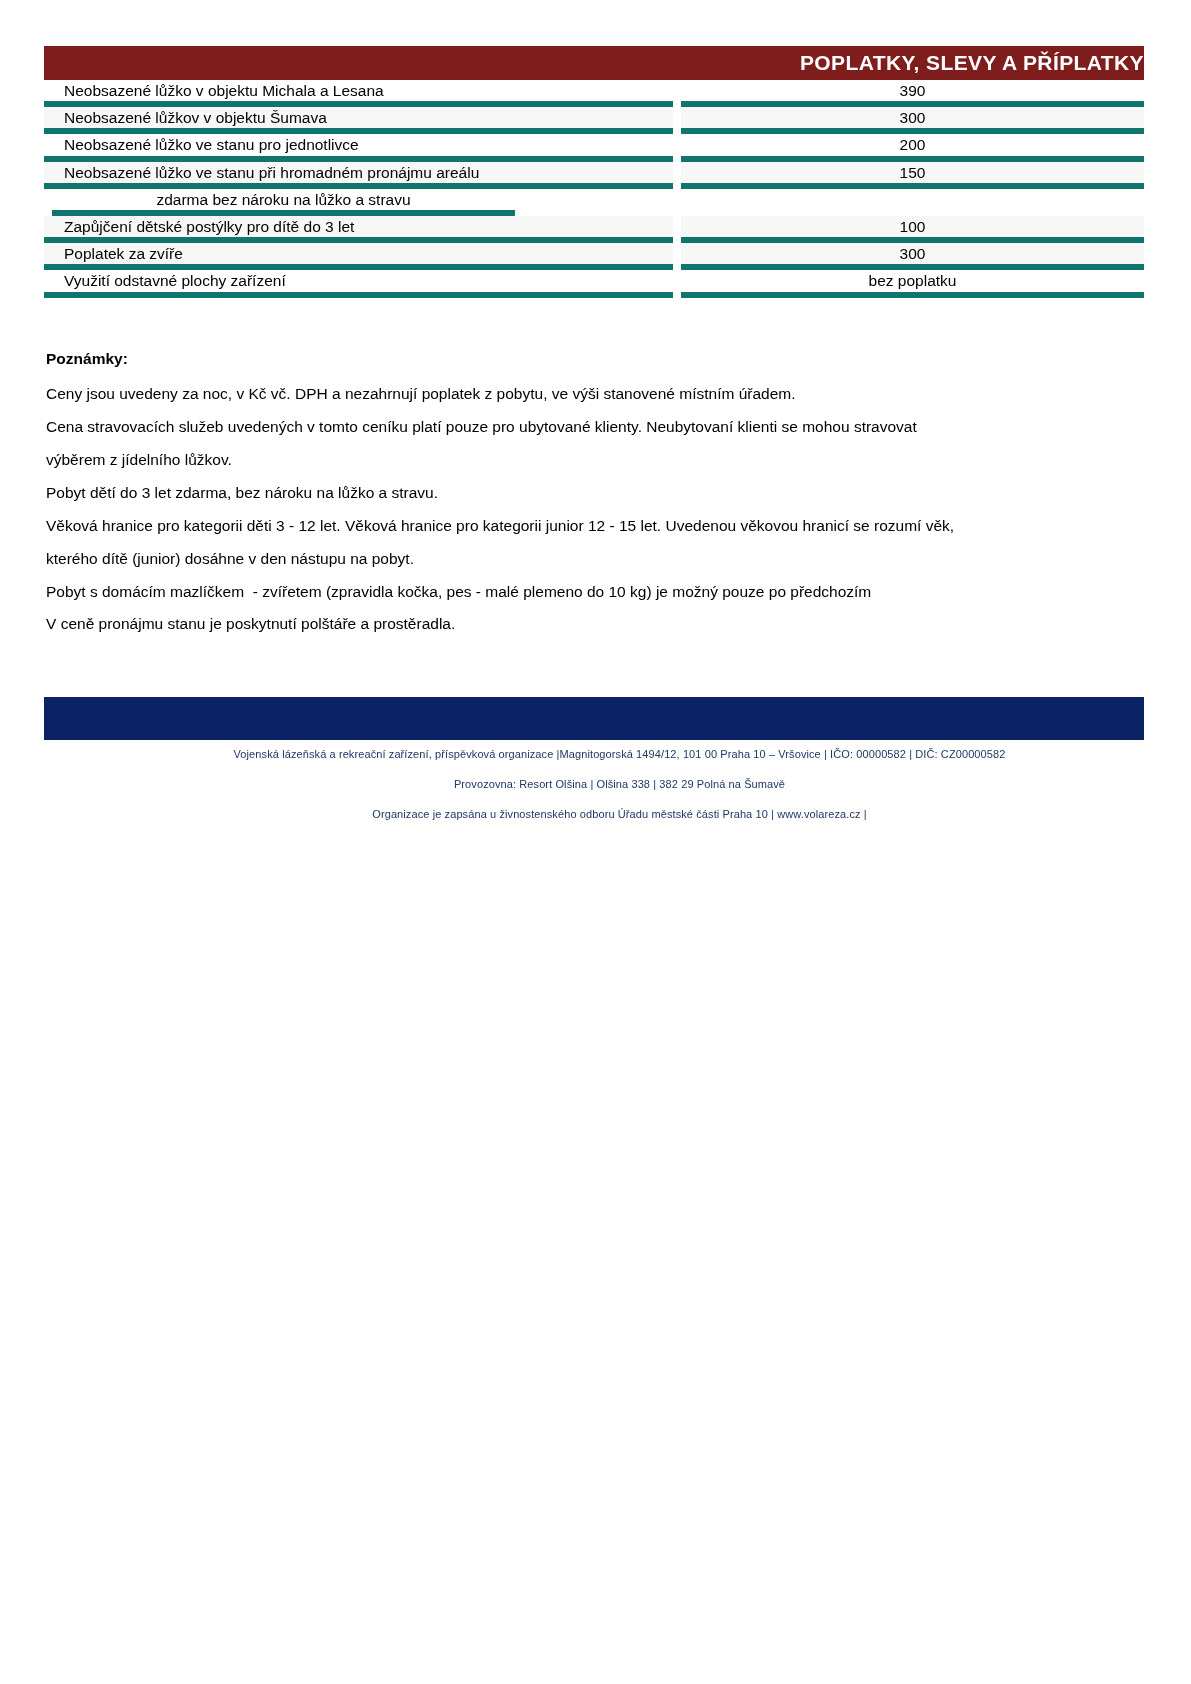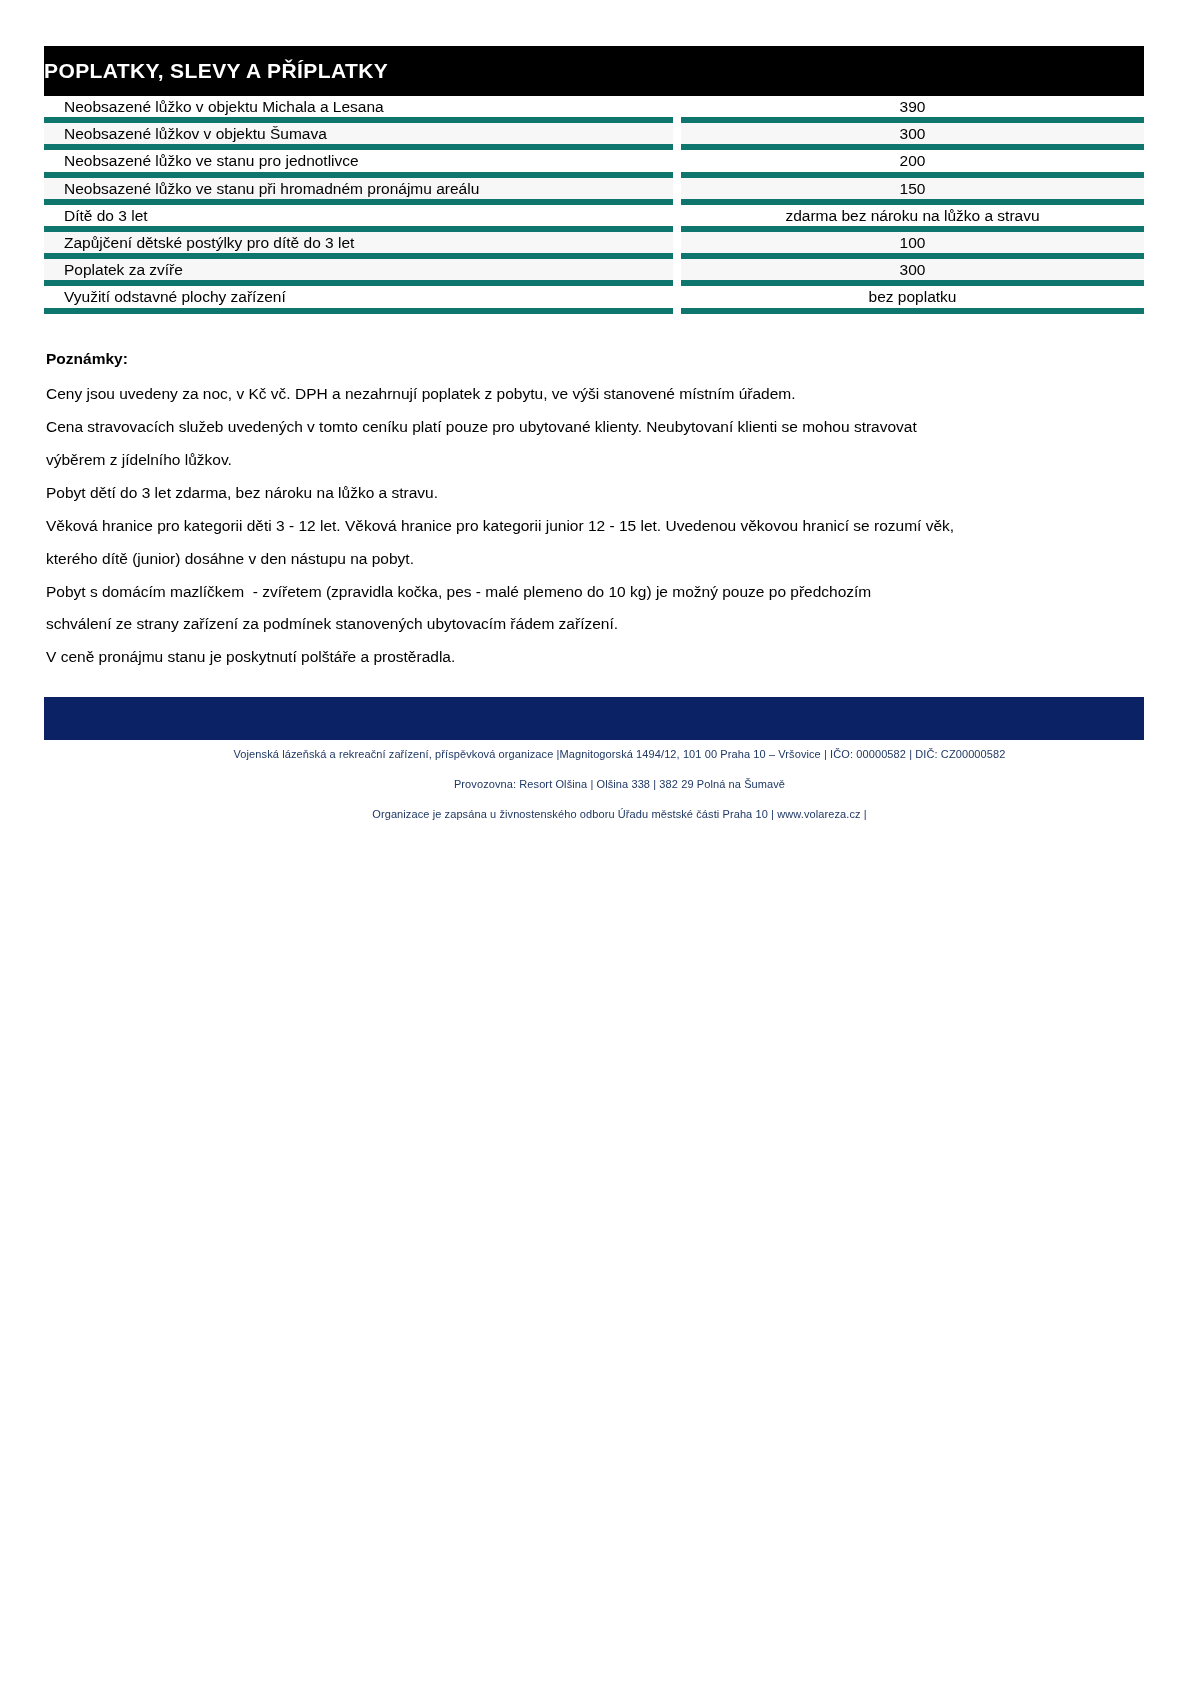--- a/index.html
+++ b/index.html
@@ -26,25 +26,25 @@
 
   
   .pricetable {
     position: absolute;
     left: 44px;
     top: 46px;
     width: 1100px;
   }
 
   .title-bar {
-    background: #000000;
-    height: 50px;
+    background: #7f1d1d;
+    height: 34px;
     display: flex;
     align-items: center;
-    justify-content: flex-start;
+    justify-content: flex-end;
   }
   .title-bar .title-text {
     color: #ffffff;
     font-size: 21px;
     font-weight: bold;
     letter-spacing: 0.4px;
     text-align: center;
   }
 
   .rows {
@@ -157,21 +157,20 @@
           <div class="cell-label">Neobsazené lůžko ve stanu pro jednotlivce</div>
           <div class="spacer-col"></div>
           <div class="cell-value">200</div>
         </div>
         <div class="row even">
           <div class="cell-label">Neobsazené lůžko ve stanu při hromadném pronájmu areálu</div>
           <div class="spacer-col"></div>
           <div class="cell-value">150</div>
         </div>
         <div class="row odd">
-          <div class="cell-label">Dítě do 3 let</div>
           <div class="spacer-col"></div>
           <div class="cell-value">zdarma bez nároku na lůžko a stravu</div>
         </div>
         <div class="row even">
           <div class="cell-label">Zapůjčení dětské postýlky pro dítě do 3 let</div>
           <div class="spacer-col"></div>
           <div class="cell-value">100</div>
         </div>
         <div class="row even">
           <div class="cell-label">Poplatek za zvíře</div>
@@ -189,21 +188,20 @@
   <div class="notes">
     <div class="notes-heading">Poznámky:</div>
     <div class="notes-body">
         <div class="note-line">Ceny jsou uvedeny za noc, v Kč vč. DPH a nezahrnují poplatek z pobytu, ve výši stanovené místním úřadem.</div>
         <div class="note-line">Cena stravovacích služeb uvedených v tomto ceníku platí pouze pro ubytované klienty. Neubytovaní klienti se mohou stravovat</div>
         <div class="note-line">výběrem z jídelního lůžkov.</div>
         <div class="note-line">Pobyt dětí do 3 let zdarma, bez nároku na lůžko a stravu.</div>
         <div class="note-line">Věková hranice pro kategorii děti 3 - 12 let. Věková hranice pro kategorii junior 12 - 15 let. Uvedenou věkovou hranicí se rozumí věk,</div>
         <div class="note-line">kterého dítě (junior) dosáhne v den nástupu na pobyt.</div>
         <div class="note-line">Pobyt s domácím mazlíčkem  - zvířetem (zpravidla kočka, pes - malé plemeno do 10 kg) je možný pouze po předchozím</div>
-        <div class="note-line">schválení ze strany zařízení za podmínek stanovených ubytovacím řádem zařízení.</div>
         <div class="note-line">V ceně pronájmu stanu je poskytnutí polštáře a prostěradla.</div>
       </div>
   </div>
 
   <div class="bottom-band"></div>
 
   <div class="footer">
       <div class="footer-line">Vojenská lázeňská a rekreační zařízení, příspěvková organizace |Magnitogorská 1494/12, 101 00 Praha 10 – Vršovice | IČO: 00000582 | DIČ: CZ00000582</div>
       <div class="footer-line">Provozovna: Resort Olšina | Olšina 338 | 382 29 Polná na Šumavě</div>
       <div class="footer-line">Organizace je zapsána u živnostenského odboru Úřadu městské části Praha 10 | www.volareza.cz |</div>

